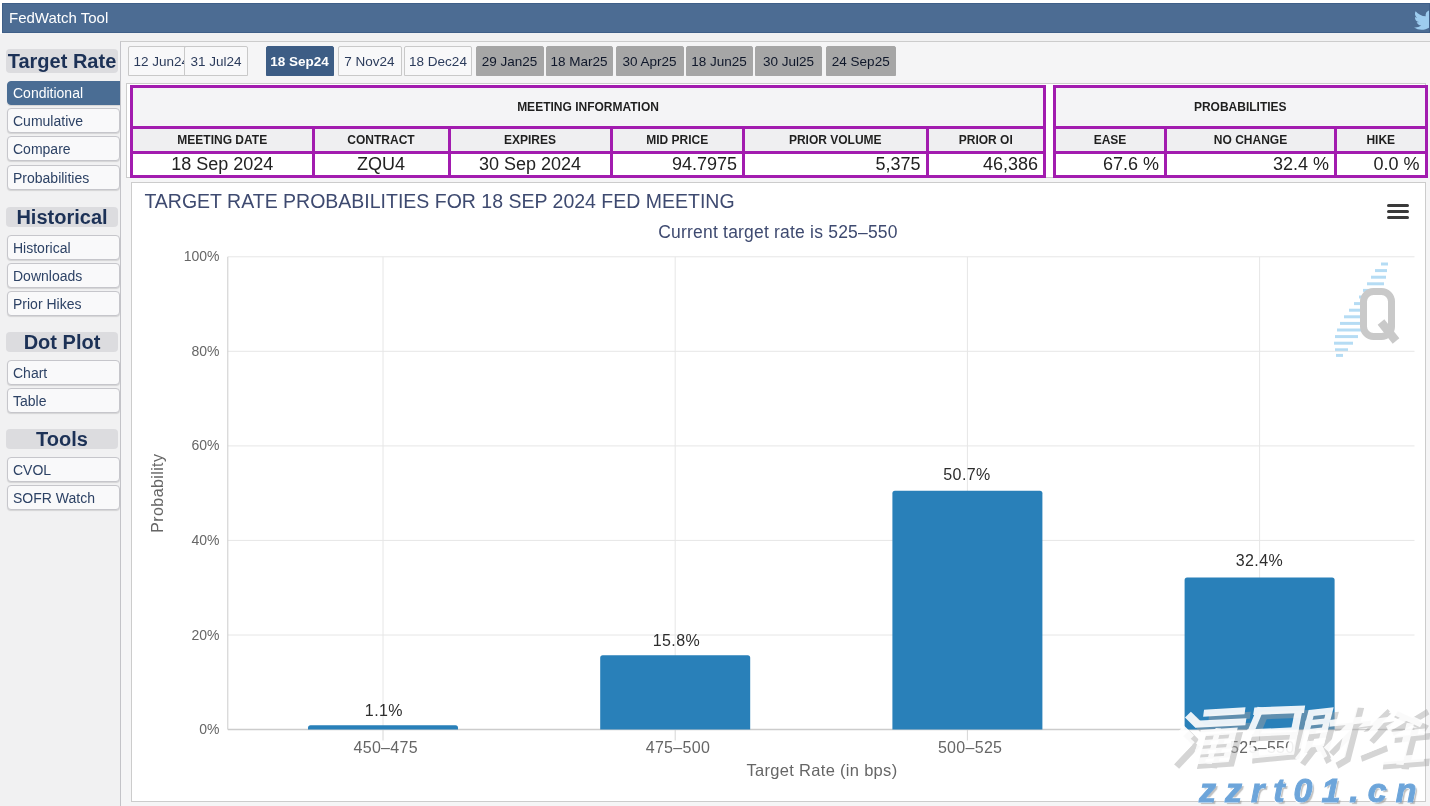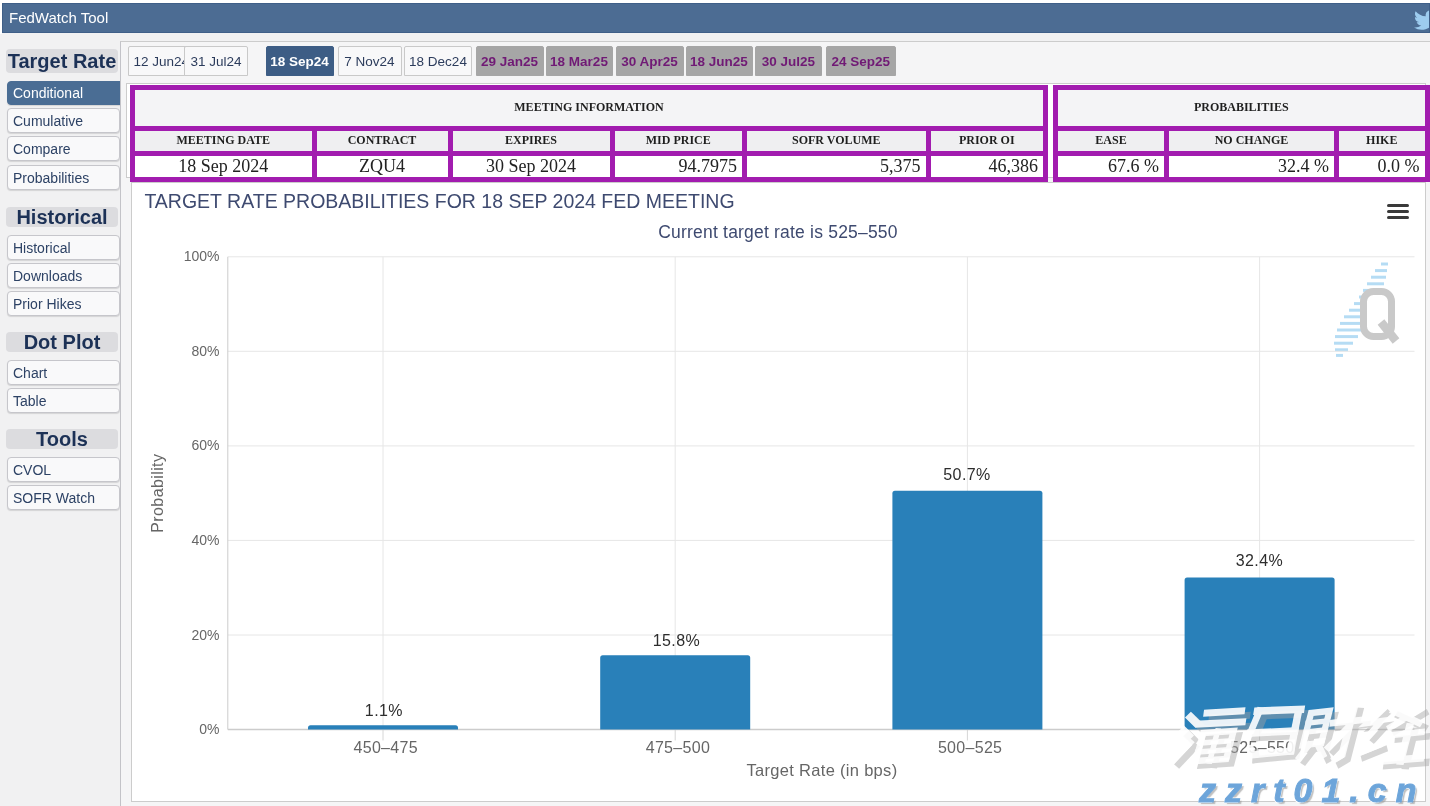--- a/index.html
+++ b/index.html
@@ -14,27 +14,27 @@
   
   .sideheader { left:6px; width:112px; background:#dcdcdf; border-radius:4px; text-align:center; font-weight:bold; color:#1c3156; font-size:20px; }
   .sideitem { left:7px; width:113px; background:#f9f9fa; border:1px solid #c6c6cb; border-radius:4px; color:#2d4265; font-size:14px; padding-left:5px; box-shadow:0 1px 1px rgba(0,0,0,0.12); }
   .sel { background:#4a6d94 !important; color:#fff !important; border-color:#4a6d94 !important; }
 
   
   #outer { left:120px; top:41px; width:1310px; height:765px; background:#f5f5f6; border-left:1px solid #c3c3c8; border-top:1px solid #ccc; }
 
   
   .tab { position:absolute; top:46px; height:30px; line-height:29px; text-align:center; font-size:13.5px; color:#2c3c5c; background:#f8f8f9; border:1px solid #c9c9c9; border-radius:2px 2px 0 0; }
-  .tab.graytab { background:#a6a6a6; border-color:#a6a6a6; color:#701a75;font-weight:bold; }
+  .tab.graytab { background:#a6a6a6; border-color:#a6a6a6; color:#0f172a; }
   .tab.seltab { background:#3d5d85; border-color:#3d5d85; color:#fff; font-weight:bold; }
 
   
   #panelA { left:126px; top:83px; width:1300px; height:95px; background:#fff; border:1px solid #ccc; }
   table.datatbl { border-collapse:collapse; position:absolute; table-layout:fixed; }
-  table.datatbl td { border:5px solid #a21caf; font-size:12px; color:#1f1f1f; text-align:center;font-family:Liberation Serif, serif; }
+  table.datatbl td { border:3px solid #a21caf; font-size:12px; color:#1f1f1f; text-align:center; }
   table.datatbl td.cap { background:#f4f4f6; font-weight:bold; height:41px; }
   table.datatbl td.hd { background:#efeff1; font-weight:bold; height:25px; }
   table.datatbl td.dt { background:#fff; font-weight:normal; font-size:18px; color:#222; height:24px; }
   td.r { text-align:right !important; padding-right:5px; }
 
   
   #chart { left:131px; top:182px; width:1295px; height:620px; background:#fff; border:1px solid #ccc; }
   .wm2 { left:1199px; top:771px; font-size:34px; font-weight:bold; font-style:italic; letter-spacing:9px; color:#6da5da; -webkit-text-stroke:1px #6da5da; z-index:50;
          text-shadow:-1px -1px 0 #fff, 1px -1px 0 #fff, -1px 1px 0 #fff, 2px 2px 1px rgba(150,150,150,0.6); }
 </style>
@@ -95,21 +95,21 @@
       </colgroup>
     <tbody>
         <tr>
           <td class="cap" colspan="6">MEETING INFORMATION</td>
         </tr>
     <tr>
           <td class="hd">MEETING DATE</td>
           <td class="hd">CONTRACT</td>
           <td class="hd">EXPIRES</td>
           <td class="hd">MID PRICE</td>
-          <td class="hd">SOFR VOLUME</td>
+          <td class="hd">PRIOR VOLUME</td>
           <td class="hd">PRIOR OI</td>
         </tr>
     <tr>
           <td class="dt">18 Sep 2024</td>
           <td class="dt">ZQU4</td>
           <td class="dt">30 Sep 2024</td>
           <td class="dt r">94.7975</td>
           <td class="dt r">5,375</td>
           <td class="dt r">46,386</td>
         </tr>

